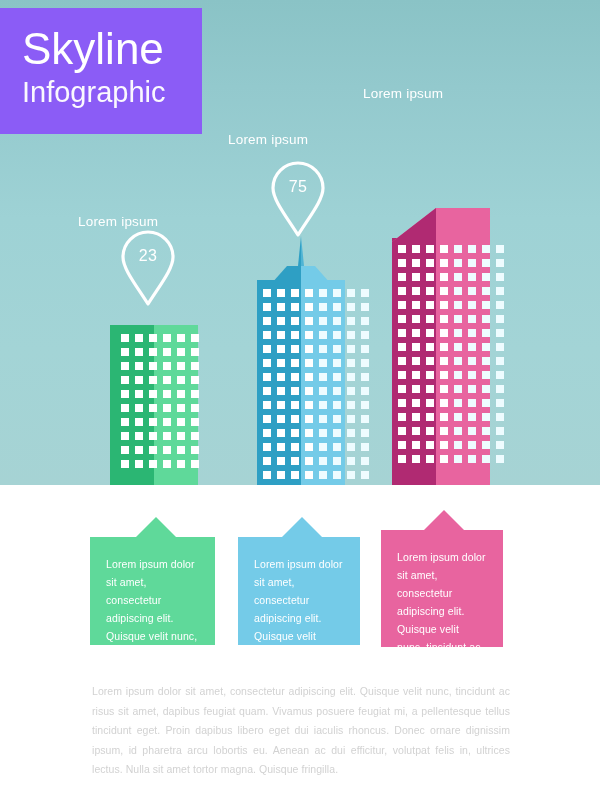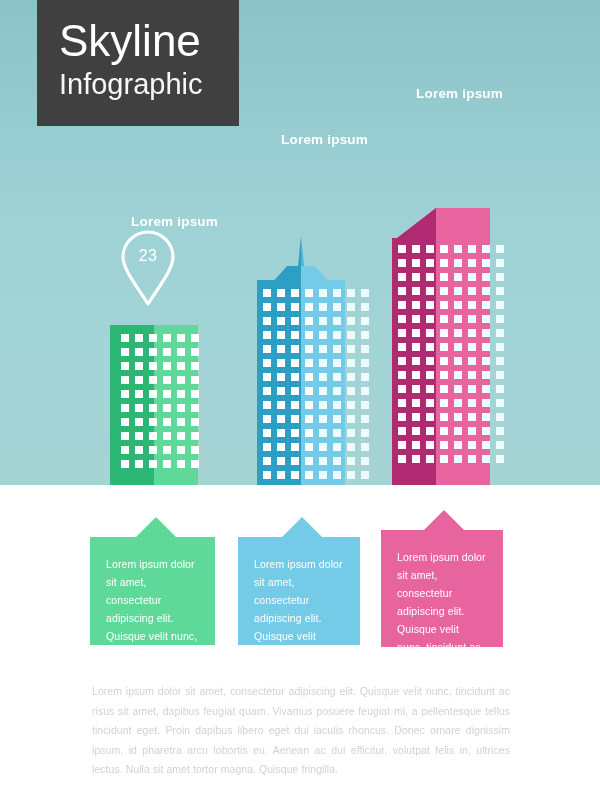--- a/index.html
+++ b/index.html
@@ -32,27 +32,26 @@
         #93c9cd 18%,
         #9ed2d5 45%,
         #a3d4d6 72%,
         #a6d3d4 100%);
   }
 
   
   #title-block {
     position: absolute;
     left: 0;
-    top: 0;
+    top: 8px;
     width: 202px;
     height: 126px;
-    background: #404040;
+    background: #8b5cf6;
     box-sizing: border-box;
     padding: 16px 0 0 22px;
-    margin-left: 37px;
   }
   #title-main {
     color: #ffffff;
     font-size: 44px;
     font-weight: 400;
     line-height: 50px;
     letter-spacing: 0px;
     white-space: nowrap;
   }
   #title-sub {
@@ -63,22 +62,22 @@
     letter-spacing: 0px;
     white-space: nowrap;
     opacity: 0.96;
   }
 
   
   .col-label {
     position: absolute;
     color: #ffffff;
     font-size: 13.5px;
-    font-weight: bold;
-    text-align: right;
+    font-weight: normal;
+    text-align: left;
     white-space: nowrap;
     letter-spacing: 0.2px;
   }
   #label-1 { left: 78px;  top: 214px; width: 140px; }
   #label-2 { left: 228px; top: 132px; width: 140px; }
   #label-3 { left: 363px; top: 86px;  width: 140px; }
 
   
   .pin {
     position: absolute;
@@ -191,20 +190,26 @@
 
   <div class="col-label" id="label-1">Lorem ipsum</div>
   <div class="col-label" id="label-2">Lorem ipsum</div>
   <div class="col-label" id="label-3">Lorem ipsum</div>
 
   <div class="pin" id="pin-1">
     <svg viewBox="0 0 56 78" xmlns="http://www.w3.org/2000/svg">
       <path d="M28 3 C14.2 3 3 14.2 3 28 C3 40 16 56 28 75 C40 56 53 40 53 28 C53 14.2 41.8 3 28 3 Z" fill="none" stroke="#ffffff" stroke-width="3.2" stroke-linejoin="round"></path>
     </svg>
     <div class="pin-value">23</div>
+  </div>
+  <div class="pin" id="pin-2">
+    <svg viewBox="0 0 56 78" xmlns="http://www.w3.org/2000/svg">
+      <path d="M28 3 C14.2 3 3 14.2 3 28 C3 40 16 56 28 75 C40 56 53 40 53 28 C53 14.2 41.8 3 28 3 Z" fill="none" stroke="#ffffff" stroke-width="3.2" stroke-linejoin="round"></path>
+    </svg>
+    <div class="pin-value">75</div>
   </div>
 
   <div class="building" id="bldg-green">
     <div class="bldg-half" id="green-dark"></div>
     <div class="bldg-half" id="green-light"></div>
     <div class="win-grid" id="grid-green" style="grid-template-columns: repeat(6, 8px); grid-template-rows: repeat(10, 8px); left: 11px; top: 9px;">
         <div class="win"></div>
         <div class="win"></div>
         <div class="win"></div>
         <div class="win"></div>

